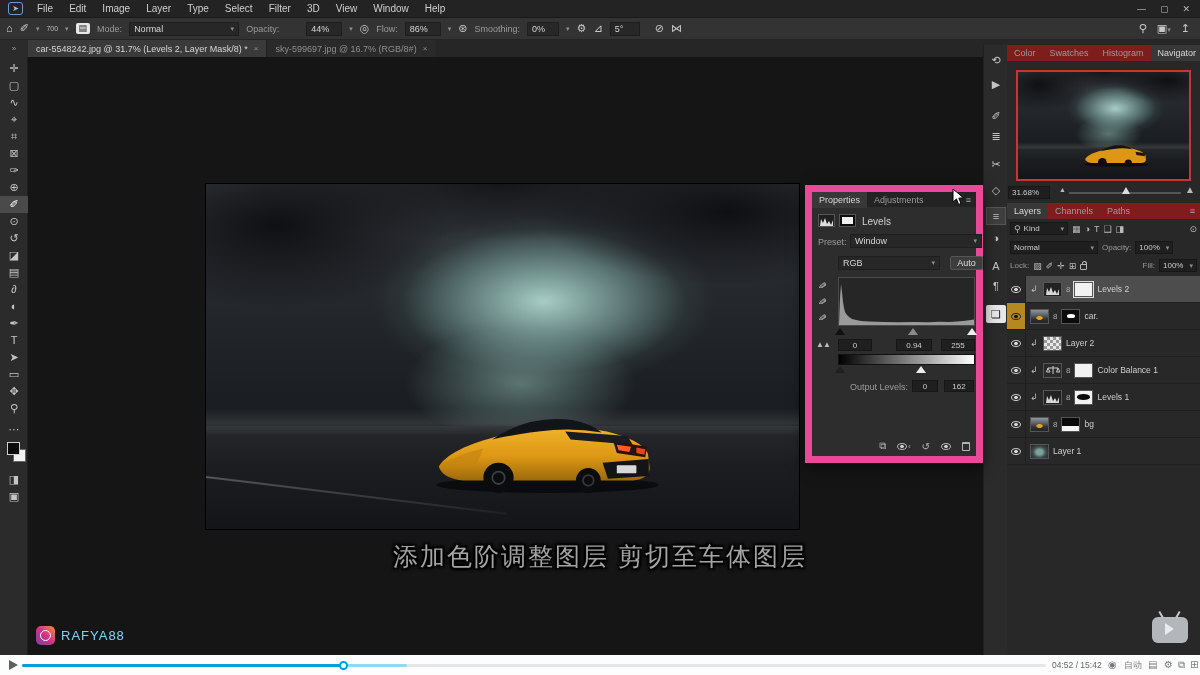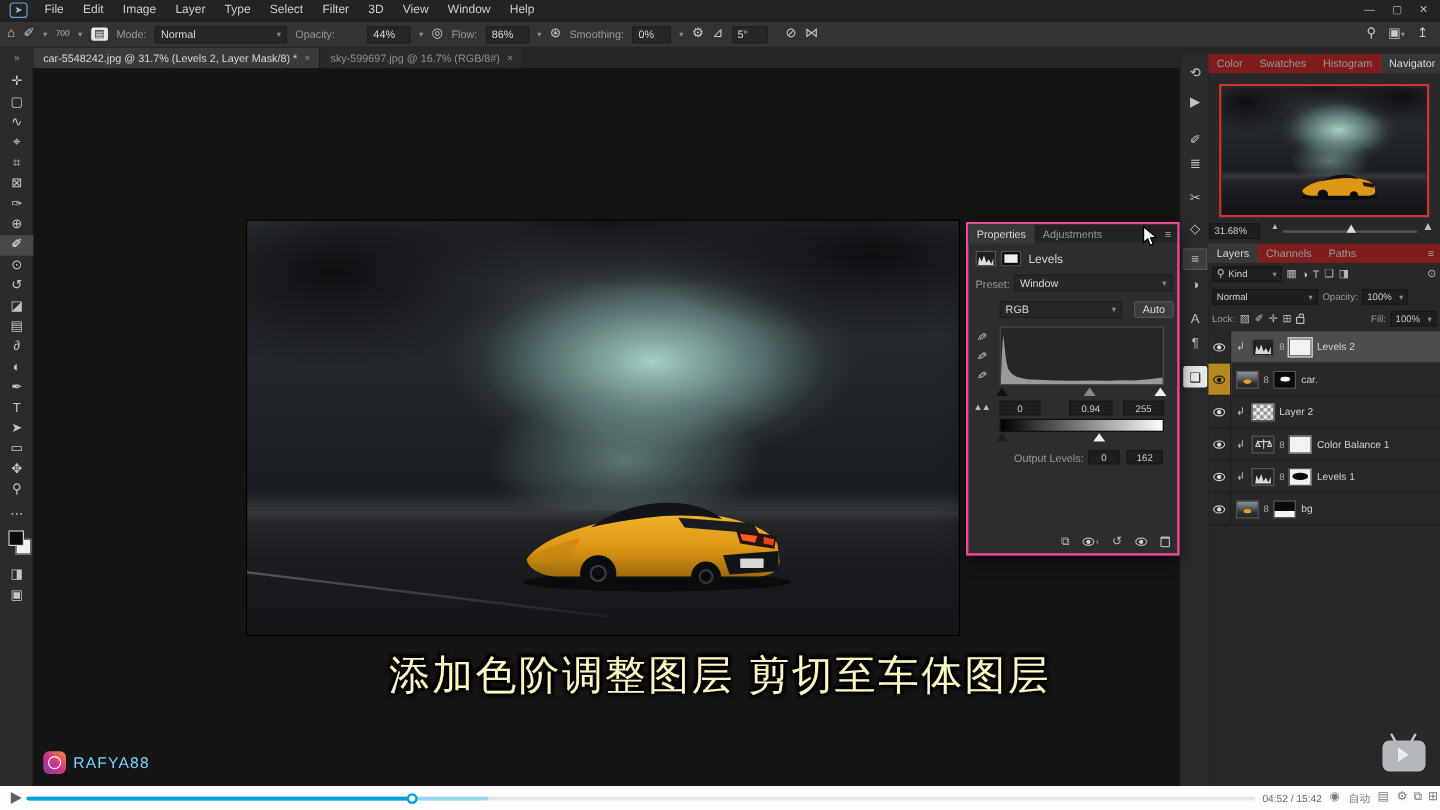--- a/index.html
+++ b/index.html
@@ -92,35 +92,35 @@
   .t-carmask::after { content:""; position:absolute; left:24%; top:32%; width:52%; height:36%; background:#fff; border-radius:40%; }
   .t-levmask { background:#f2f2f2; position:relative; }
   .t-levmask::after { content:""; position:absolute; left:8%; top:28%; width:80%; height:44%; background:#0a0a0a; border-radius:50%; }
   .t-split { background:linear-gradient(180deg,#0a0a0a 0 62%,#f5f5f5 62% 100%); }
   .t-checker { background-image:repeating-conic-gradient(#9a9a9a 0 25%,#e8e8e8 0 50%); background-size:6px 6px; background-color:#e8e8e8; }
   .t-car { background:linear-gradient(180deg,#8f959c 0%,#565b62 45%,#2e3136 70%,#222427 100%); position:relative; }
   .t-car::after { content:""; position:absolute; left:30%; top:50%; width:40%; height:30%; background:radial-gradient(ellipse,#e7a21b 0 55%,transparent 75%); }
   .t-cloud { background:radial-gradient(ellipse at 50% 55%,#7ea39d 0 25%,#3c4a4a 55%,#1e2326 100%); }
 
   
-  #props { position:absolute; left:805px; top:185px; width:178px; height:278px; background:#2d2d2d; border:2px solid #ec4899; box-shadow:0 4px 14px rgba(0,0,0,.6); }
+  #props { position:absolute; left:805px; top:185px; width:178px; height:278px; background:#2d2d2d; border:7px solid #ec4899; box-shadow:0 4px 14px rgba(0,0,0,.6); }
   .props-tabs { display:flex; height:15px; background:#232323; align-items:center; }
   .hist-box { position:absolute; left:26px; top:85px; width:137px; height:49px; background:#262626; border:1px solid #4a4a4a; }
   .tri { position:absolute; width:0; height:0; border-left:5px solid transparent; border-right:5px solid transparent; }
   .grad-bar { position:absolute; left:26px; top:162px; width:137px; height:11px; background:linear-gradient(90deg,#000,#fff); border:1px solid #111; }
   .lev-field { position:absolute; background:#1f1f1f; border:1px solid #171717; color:#ccc; font-size:8px; height:12px; display:flex; align-items:center; justify-content:center; }
   .dropper { position:absolute; left:6px; color:#c9c9c9; font-size:10px; transform:rotate(100deg); }
   .props-bottom { position:absolute; bottom:4px; right:6px; display:flex; gap:11px; align-items:center; color:#b5b5b5; font-size:10px; }
   .mini-eye { width:10px; height:7px; border:1px solid #b5b5b5; border-radius:50%; background:radial-gradient(circle,#ccc 0 1.5px,transparent 2px); }
   .trash { width:8px; height:9px; border:1px solid #b5b5b5; border-top:2px solid #b5b5b5; border-radius:1px; }
   .padlock { width:7px; height:6px; border:1px solid #b8b8b8; border-radius:1px; position:relative; margin-top:3px; }
   .padlock::before { content:""; position:absolute; left:1px; top:-4px; width:3px; height:3px; border:1px solid #b8b8b8; border-bottom:none; border-radius:3px 3px 0 0; }
 
   
-  .subtitle { position:absolute; width:100%; text-align:center; color:#fef9c3; font-weight:500; font-size:34px; letter-spacing:2px; text-shadow:0 0 4px #000,2px 2px 2px #000,-2px -2px 2px #000,2px -2px 2px #000,-2px 2px 2px #000; }
+  .subtitle { position:absolute; width:100%; text-align:center; color:#a3a3a3; font-weight:500; font-size:25px; letter-spacing:2px; text-shadow:0 0 4px #000,2px 2px 2px #000,-2px -2px 2px #000,2px -2px 2px #000,-2px 2px 2px #000; }
   #watermark { position:absolute; left:36px; top:626px; display:flex; align-items:center; gap:6px; }
   .insta { width:19px; height:19px; border-radius:5px; background:linear-gradient(45deg,#7b3fa0,#d43089 50%,#f09433); position:relative; }
   .insta::before { content:""; position:absolute; left:4px; top:4px; width:9px; height:9px; border:1.5px solid #fff; border-radius:50%; }
   .wm-text { color:#7dd3fc; font-size:13px; letter-spacing:1px; }
   .tv-logo { position:absolute; left:1152px; top:617px; width:36px; height:26px; background:#c3c7cb; border-radius:6px; opacity:.9; }
   .tv-logo::before { content:""; position:absolute; left:13px; top:6px; border-left:9px solid #fff; border-top:6px solid transparent; border-bottom:6px solid transparent; }
   .tv-ant-l { position:absolute; left:1160px; top:611px; width:2px; height:7px; background:#c3c7cb; transform:rotate(-30deg); }
   .tv-ant-r { position:absolute; left:1177px; top:611px; width:2px; height:7px; background:#c3c7cb; transform:rotate(30deg); }
 
   
@@ -451,20 +451,29 @@
         <span class="eyewell">
             <span class="eye"></span>
           </span>
         <span class="lbody">
           <span class="lthumb t-car"></span>
           <span class="link8">8</span>
           <span class="lthumb t-split"></span>
           <span class="lname">bg</span>
         </span>
       </div>
+      <div class="lrow" style="top:393px;">
+        <span class="eyewell">
+            <span class="eye"></span>
+          </span>
+        <span class="lbody">
+          <span class="lthumb t-cloud"></span>
+          <span class="lname">Layer 1</span>
+        </span>
+      </div>
     </div>
 
     <div id="props">
       <div class="props-tabs">
         <span class="panel-tab active">Properties</span>
         <span class="panel-tab">Adjustments</span>
         <span class="panel-menu">≡</span>
       </div>
       <span class="abs" style="left:6px;top:22px;width:17px;height:13px;background:#1f1f1f;border:1px solid #555;display:flex;align-items:flex-end;justify-content:center;">
           <svg width="13" height="9">

